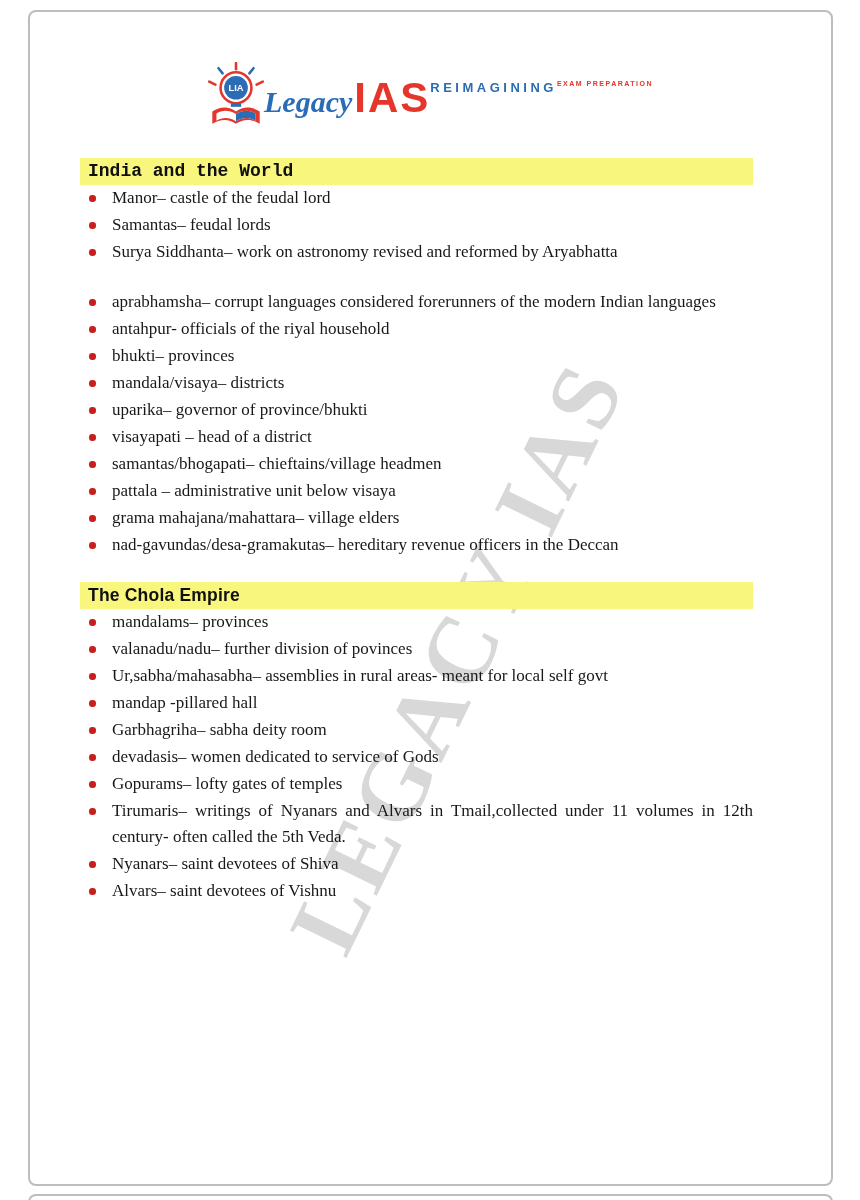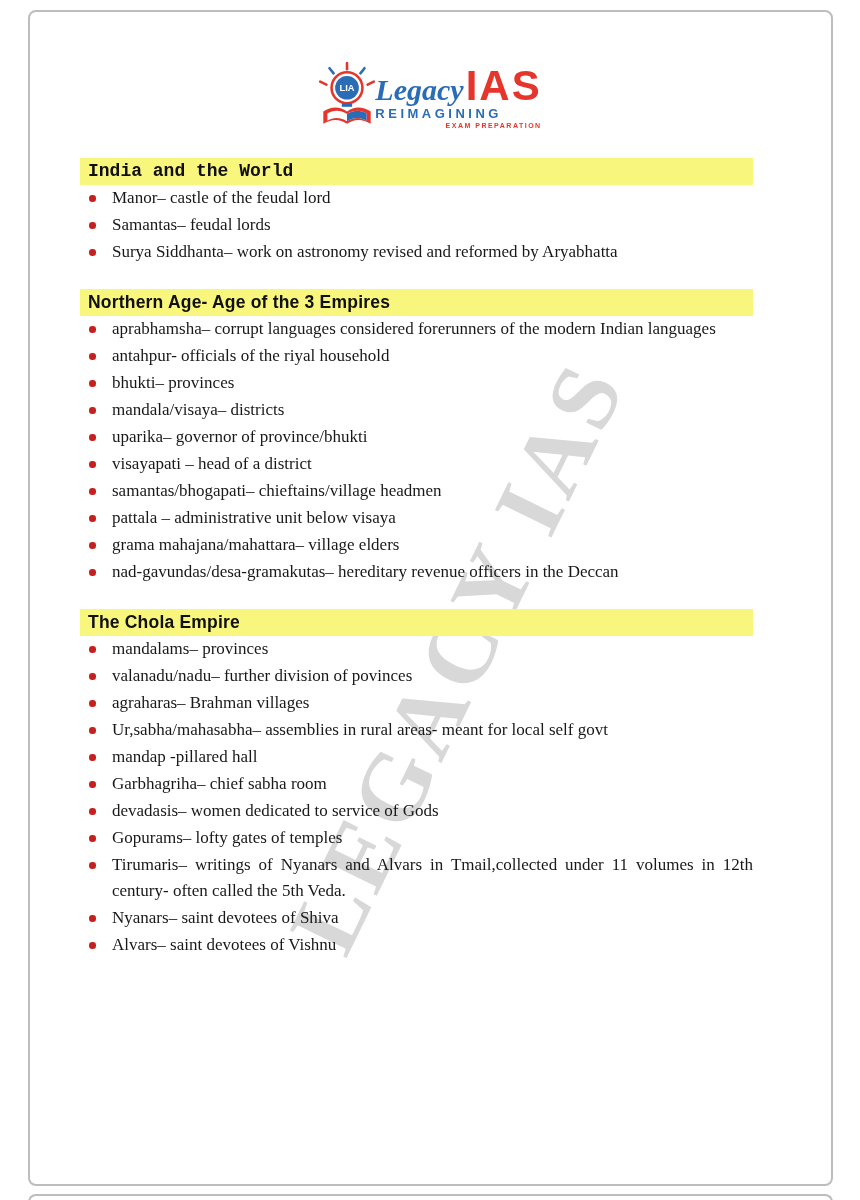--- a/index.html
+++ b/index.html
@@ -35,21 +35,21 @@
     z-index: 0;
     user-select: none;
   }
   
   .logo {
     position: relative; z-index: 1;
     margin-top: 50px;
     display: flex; justify-content: center; align-items: center;
     gap: 0; height: 72px;
   }
-  .logo-text { display: flex; flex-direction: column; }
+  .logo-text { display: flex; flex-direction: row; }
   .brand-row { display: flex; align-items: baseline; }
   .legacy {
     font-family: "Liberation Serif", serif;
     font-style: italic; font-weight: bold;
     color: var(--brand-blue); font-size: 30px; line-height: 1;
   }
   .ias {
     font-family: "Liberation Sans", sans-serif;
     font-weight: bold; color: var(--brand-red);
     font-size: 42px; line-height: 0.9; letter-spacing: 2px;
@@ -137,43 +137,41 @@
   <main class="content" id="sections">
       <section class="sec">
         <h2 class="sec-title">India and the World</h2>
         <ul class="items">
           <li class="item"><span class="dot"></span><span>Manor– castle of the feudal lord</span></li>
           <li class="item"><span class="dot"></span><span>Samantas– feudal lords</span></li>
           <li class="item"><span class="dot"></span><span>Surya Siddhanta– work on astronomy revised and reformed by Aryabhatta</span></li>
         </ul>
       </section>
       <section class="sec">
-        <h2 class="sec-title">Northern Age- Age of the 3 Empires</h2>
         <ul class="items">
           <li class="item"><span class="dot"></span><span>aprabhamsha– corrupt languages considered forerunners of the modern Indian languages</span></li>
           <li class="item"><span class="dot"></span><span>antahpur- officials of the riyal household</span></li>
           <li class="item"><span class="dot"></span><span>bhukti– provinces</span></li>
           <li class="item"><span class="dot"></span><span>mandala/visaya– districts</span></li>
           <li class="item"><span class="dot"></span><span>uparika– governor of province/bhukti</span></li>
           <li class="item"><span class="dot"></span><span>visayapati – head of a district</span></li>
           <li class="item"><span class="dot"></span><span>samantas/bhogapati– chieftains/village headmen</span></li>
           <li class="item"><span class="dot"></span><span>pattala – administrative unit below visaya</span></li>
           <li class="item"><span class="dot"></span><span>grama mahajana/mahattara– village elders</span></li>
           <li class="item"><span class="dot"></span><span>nad-gavundas/desa-gramakutas– hereditary revenue officers in the Deccan</span></li>
         </ul>
       </section>
       <section class="sec">
         <h2 class="sec-title">The Chola Empire</h2>
         <ul class="items">
           <li class="item"><span class="dot"></span><span>mandalams– provinces</span></li>
           <li class="item"><span class="dot"></span><span>valanadu/nadu– further division of povinces</span></li>
-          <li class="item"><span class="dot"></span><span>agraharas– Brahman villages</span></li>
           <li class="item"><span class="dot"></span><span>Ur,sabha/mahasabha– assemblies in rural areas- meant for local self govt</span></li>
           <li class="item"><span class="dot"></span><span>mandap -pillared hall</span></li>
-          <li class="item"><span class="dot"></span><span>Garbhagriha– chief sabha room</span></li>
+          <li class="item"><span class="dot"></span><span>Garbhagriha– sabha deity room</span></li>
           <li class="item"><span class="dot"></span><span>devadasis– women dedicated to service of Gods</span></li>
           <li class="item"><span class="dot"></span><span>Gopurams– lofty gates of temples</span></li>
           <li class="item"><span class="dot"></span><span>Tirumaris– writings of Nyanars and Alvars in Tmail,collected under 11 volumes in 12th century- often called the 5th Veda.</span></li>
           <li class="item"><span class="dot"></span><span>Nyanars– saint devotees of Shiva</span></li>
           <li class="item"><span class="dot"></span><span>Alvars– saint devotees of Vishnu</span></li>
         </ul>
       </section>
     </main>
 
 </div>

